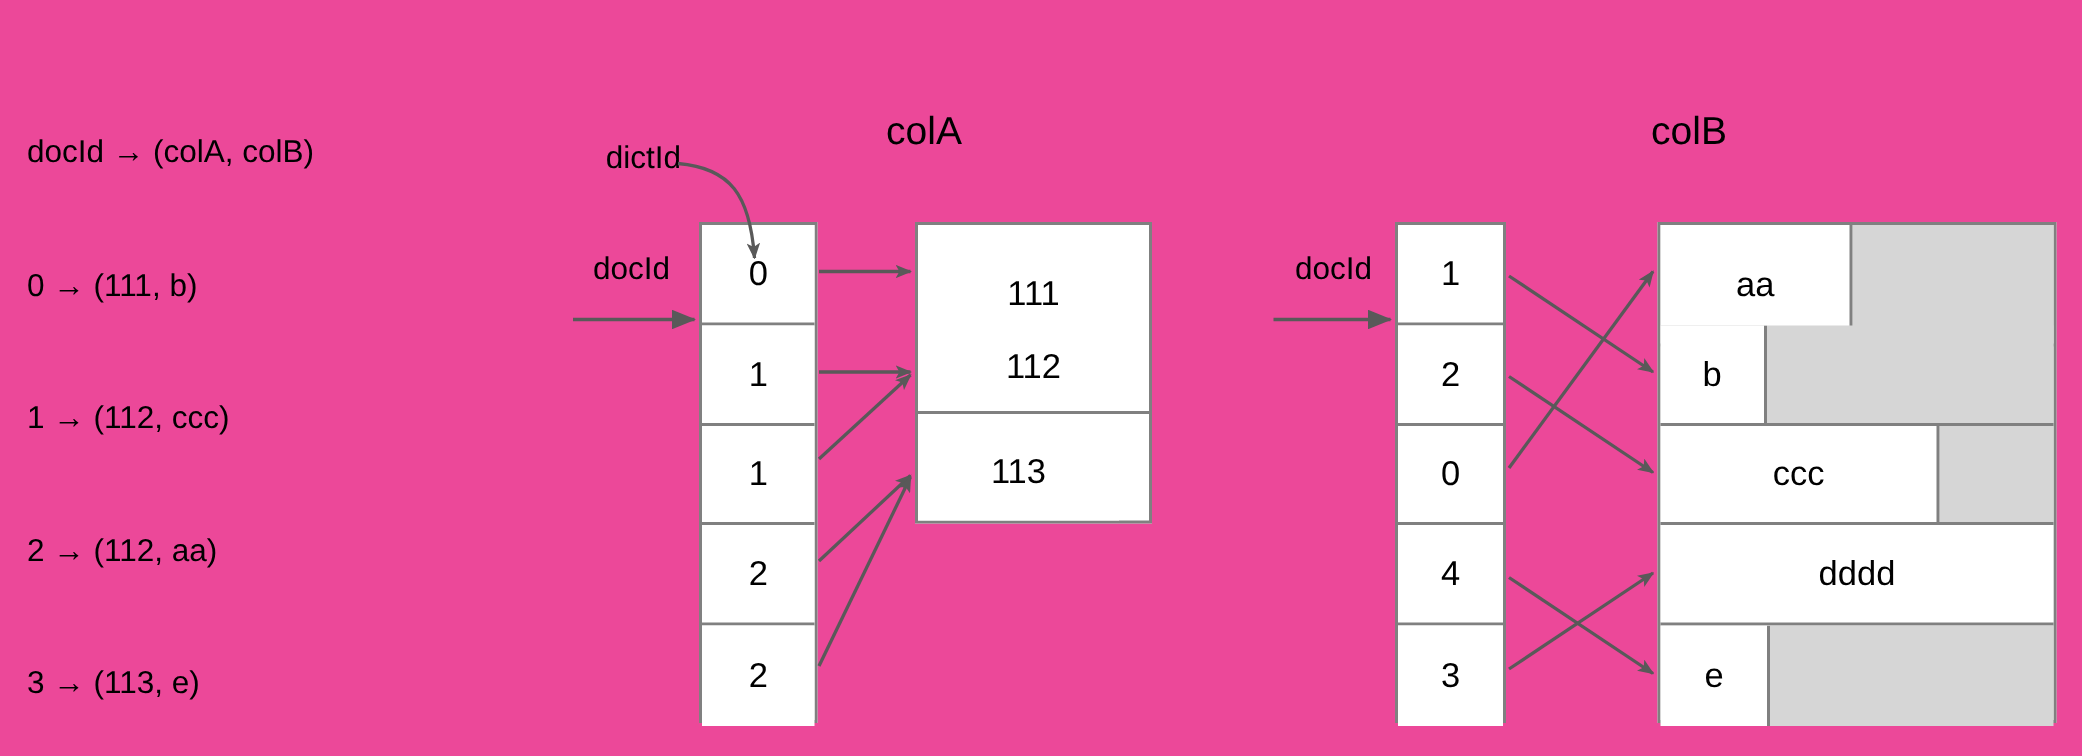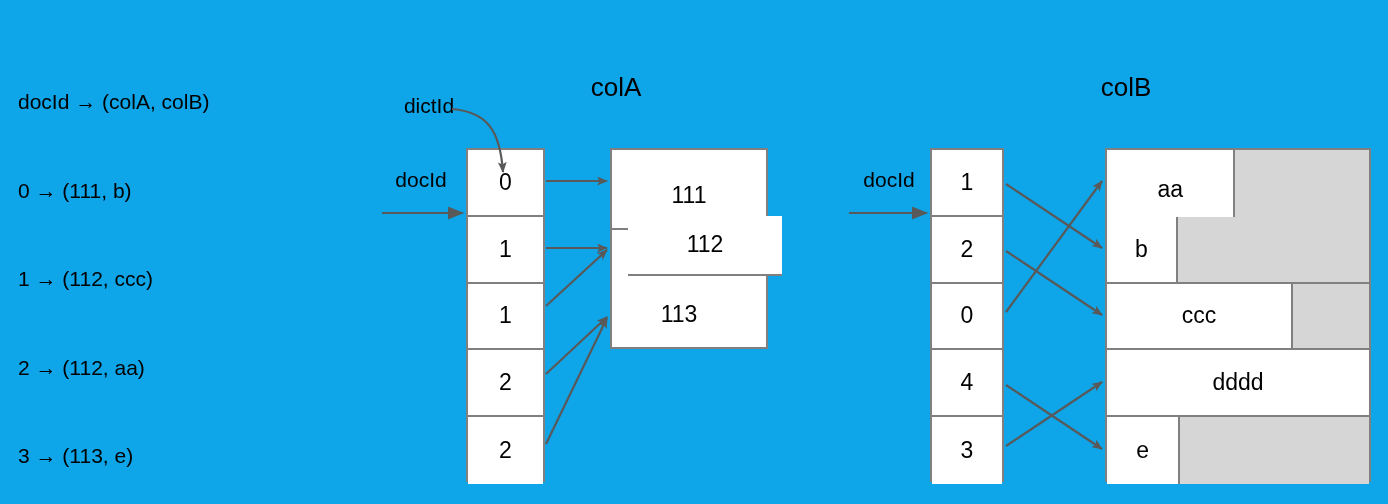--- a/index.html
+++ b/index.html
@@ -8,21 +8,21 @@
     background: #ffffff;
   }
   body {
     font-family: "Liberation Sans", sans-serif;
     color: #000000;
   }
   #canvas {
     position: relative;
     width: 1388px;
     height: 504px;
-    background: #0ea5e9;
+    background: #ec4899;
     overflow: hidden;
   }
   
   #legend {
     position: absolute;
     left: 18px;
     top: 28px;
     font-size: 21px;
     line-height: 29.5px;
     white-space: pre;
@@ -121,21 +121,21 @@
   <div class="grid" id="colA-dictid-grid" style="left:466px; top:148px; width:79px; height:334px;">
     <div class="cell" style="left:0;   top:0px;   width:75px; height:66.8px;">0</div>
     <div class="cell" style="left:0;   top:66.8px;width:75px; height:66.8px;">1</div>
     <div class="cell" style="left:0;   top:133.6px;width:75px;height:66.8px;">1</div>
     <div class="cell" style="left:0;   top:200.4px;width:75px;height:66.8px;">2</div>
     <div class="cell last" style="left:0;top:267.2px;width:75px;height:66.8px;">2</div>
   </div>
 
   <div class="grid" id="colA-dict-grid" style="left:610px; top:148px; width:158px; height:201px;">
     <div class="cell" style="left:0; top:14px;     width:154px; height:65.6px;">111</div>
-    <div class="cell" style="left:16px; top:65.6px;  width:154px; height:60px;">112</div>
+    <div class="cell" style="left:0; top:65.6px;  width:154px; height:60px;">112</div>
     <div class="cell last" style="left:0; top:131.2px; width:134px; height:65.8px;">113</div>
   </div>
 
   <div class="col-title" style="left:1126px; top:72px;">colB</div>
 
   <div class="side-label" style="left:889px; top:168px;">docId</div>
 
   <div class="grid" id="colB-docid-grid" style="left:930px; top:148px; width:74px; height:334px;">
     <div class="cell" style="left:0; top:0px;     width:70px; height:66.8px;">1</div>
     <div class="cell" style="left:0; top:66.8px;  width:70px; height:66.8px;">2</div>

